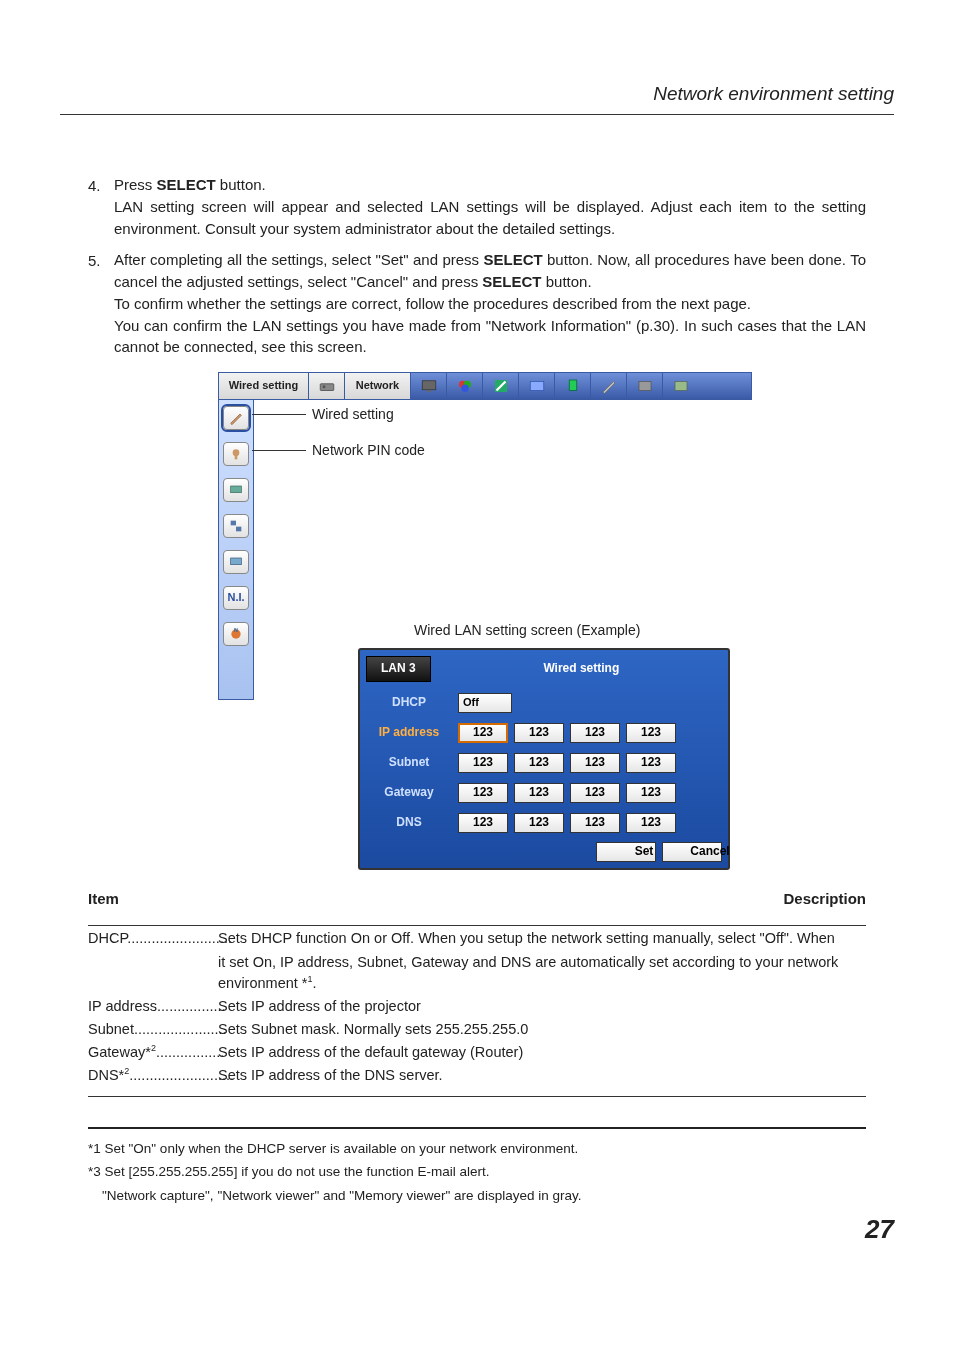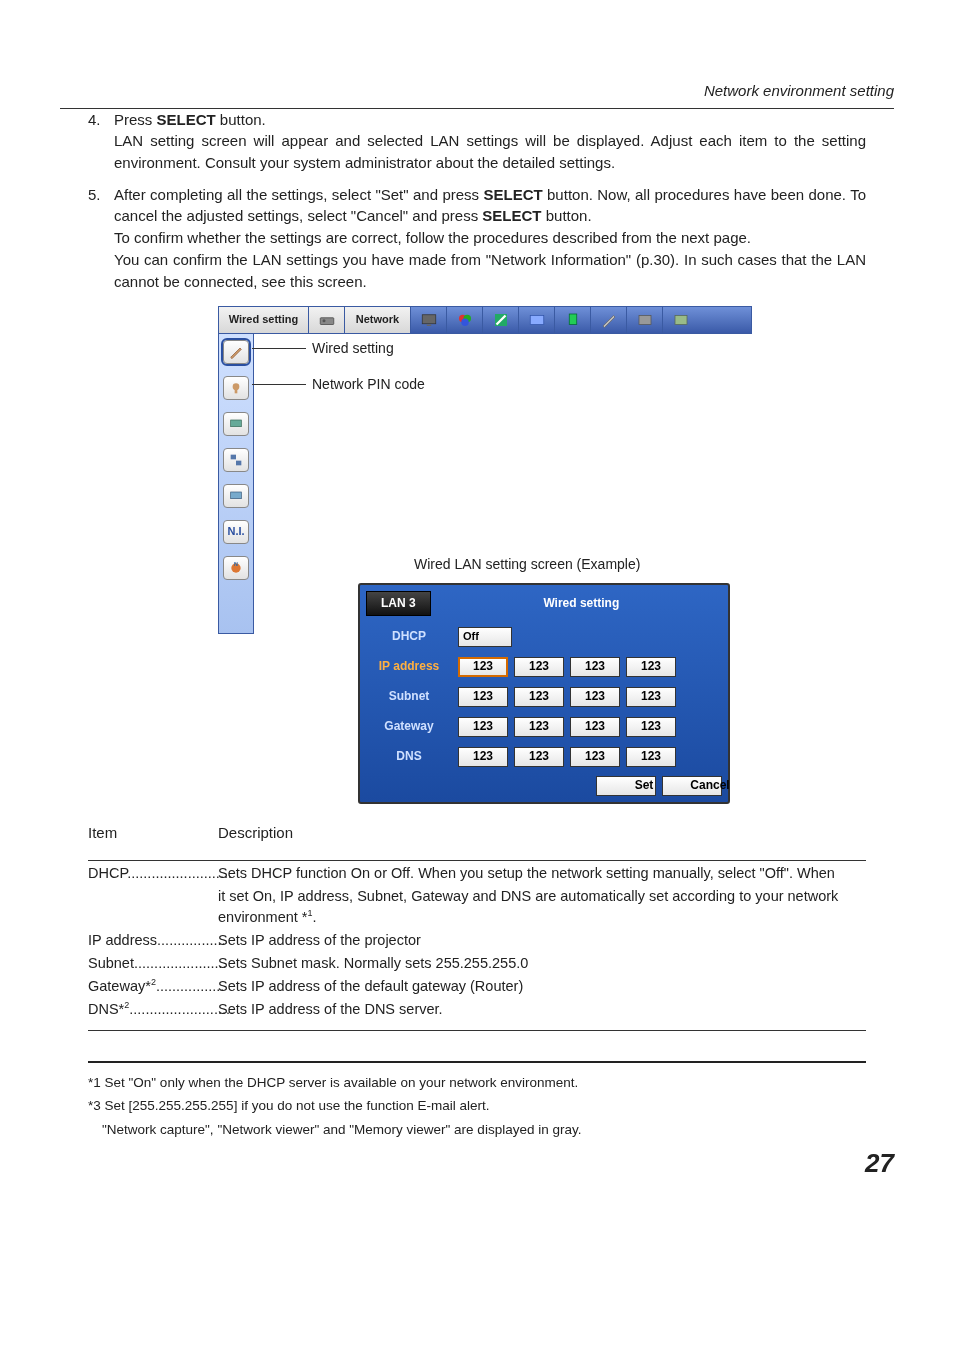--- a/index.html
+++ b/index.html
@@ -9,23 +9,24 @@
     color: #222;
     width: 954px;
     margin: 0 auto;
     background: #fff;
     padding: 80px 60px 40px 60px;
     line-height: 1.45;
   }
   .header-line {
     border-bottom: 1px solid #333;
     padding-bottom: 6px;
+    margin-bottom: 60px;
     text-align: right;
     font-style: italic;
-    font-size: 15px;
+    font-size: 19px;
   }
   .content { padding: 0 28px; }
   .step { margin-bottom: 10px; }
   .step-num { display: inline-block; width: 18px; }
   .step-body { display: block; margin-left: 26px; margin-top: -22px; text-align: justify; }
   b { font-weight: bold; }
   .arrowset { letter-spacing: -1px; }
 
   
   .ui-block { margin: 14px 0 0 130px; width: 534px; }
@@ -97,21 +98,21 @@
   }
   .dlg-buttons { display:flex; justify-content:flex-end; gap:6px; margin-top:4px;}
   .dlg-btn {
     width:60px; height:20px; background:linear-gradient(#fff,#e6e6e6);
     border:1px solid #333; color:#000; font-size:12px; font-weight:bold;
     display:flex; align-items:center; justify-content:center;padding-left:36px;
   }
 
   
   .desc-table { margin-top: 18px; }
-  .desc-header { display:flex; border-bottom:1px solid #333; padding-bottom:16px; font-weight:normal;}
+  .desc-header { display:flex; border-bottom:1px solid #333; padding-bottom:16px; font-weight:bold;justify-content:space-between;}
   .desc-header .c1 { width:130px;}
   .desc-row { display:flex; margin-top:2px; font-size:14.5px;}
   .desc-row .c1 { width:130px; white-space:nowrap;}
   .desc-row .c2 { flex:1; }
   .sup { font-size:9px; vertical-align: super; }
   .hr-bot { border-top:1px solid #333; margin-top:10px;}
 
   
   .footnotes { margin-top:30px; font-size:13.5px; border-top: 2px solid #222; padding-top:10px;}
   .footnotes p { margin-bottom:4px; text-align: justify;}

